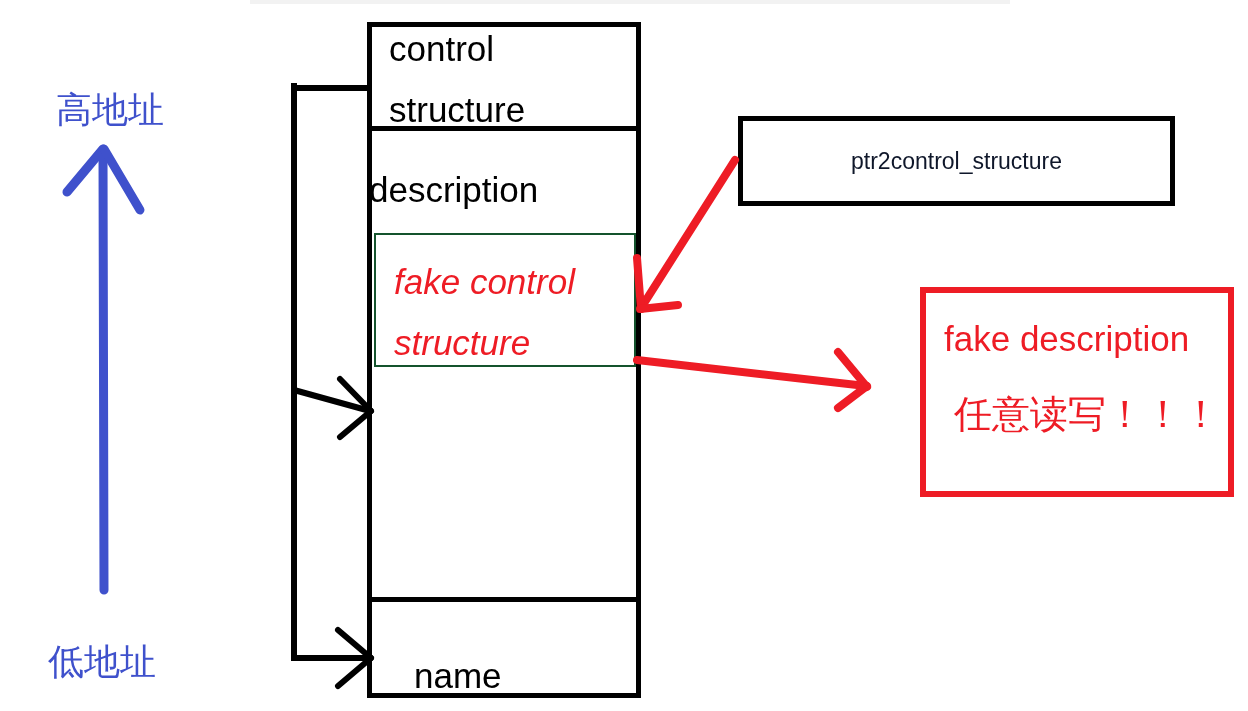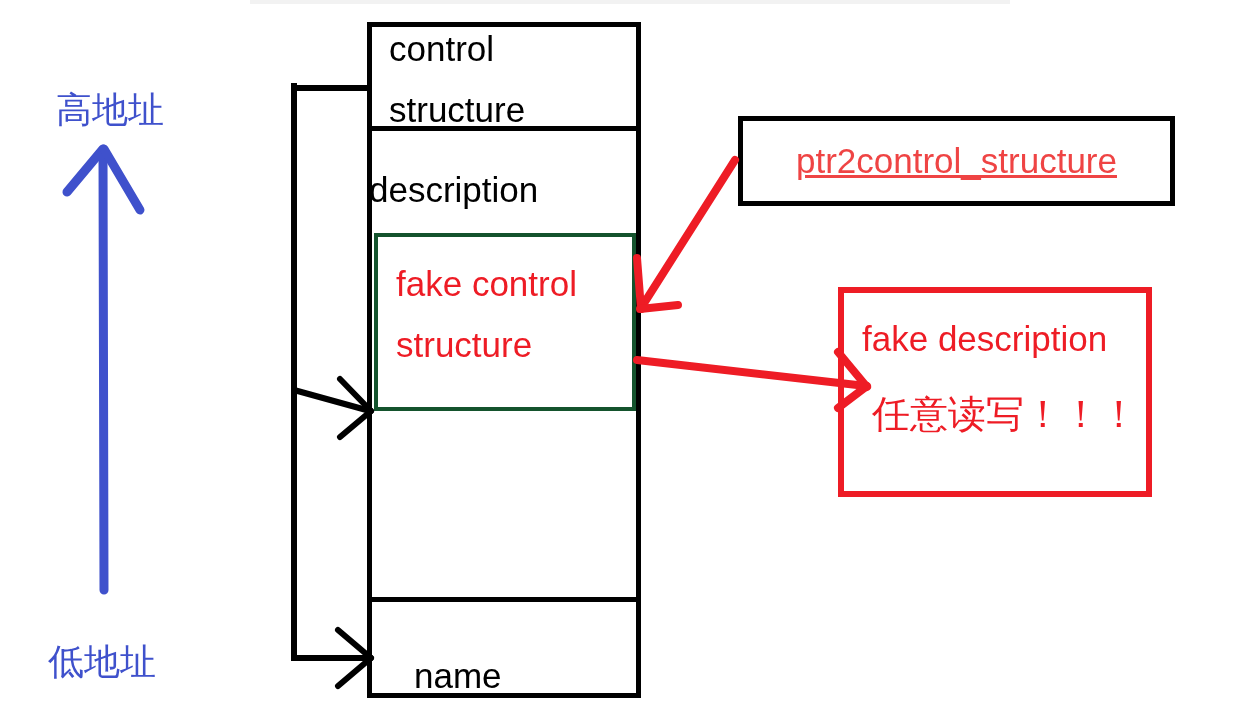--- a/index.html
+++ b/index.html
@@ -42,24 +42,25 @@
     font-size: 35px;
     line-height: 1.0;
     white-space: nowrap;
   }
   
   #fakectl {
     position: absolute;
     left: 374px;
     top: 233px;
     width: 262px;
-    height: 178px;
-    border: 4px solid #14532d;
-    box-sizing: border-box;
-    background: #ffffff;
+    height: 134px;
+    border: 2px solid #14532d;
+    box-sizing: border-box;
+    background: #ffffff;
+    font-style: italic;
   }
   #fakectl .line {
     position: absolute;
     left: 18px;
     color: #ee1c25;
     font-size: 35px;
     white-space: nowrap;
   }
   
   #ptrbox {
@@ -69,29 +70,28 @@
     width: 437px;
     height: 90px;
     border: 5px solid #000000;
     box-sizing: border-box;
     background: #ffffff;
     display: flex;
     align-items: center;
     justify-content: center;
   }
   #ptrbox .txt {
-    color: #ef4444;
-    font-size: 35px;
-    white-space: nowrap;
-    text-decoration: underline;
+    color: #0f172a;
+    font-size: 23px;
+    white-space: nowrap;
   }
   
   #fakedesc {
     position: absolute;
-    left: 838px;
+    left: 920px;
     top: 287px;
     width: 314px;
     height: 210px;
     border: 6px solid #ee1c25;
     box-sizing: border-box;
     background: #ffffff;
   }
   #fakedesc .l1 {
     position: absolute;
     left: 18px; top: 26px;

